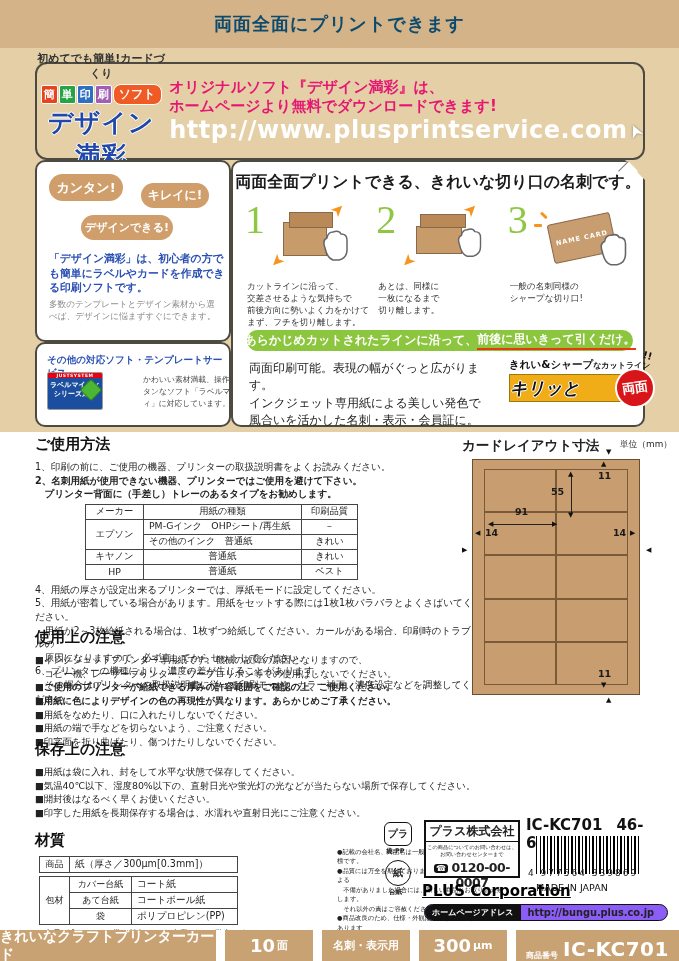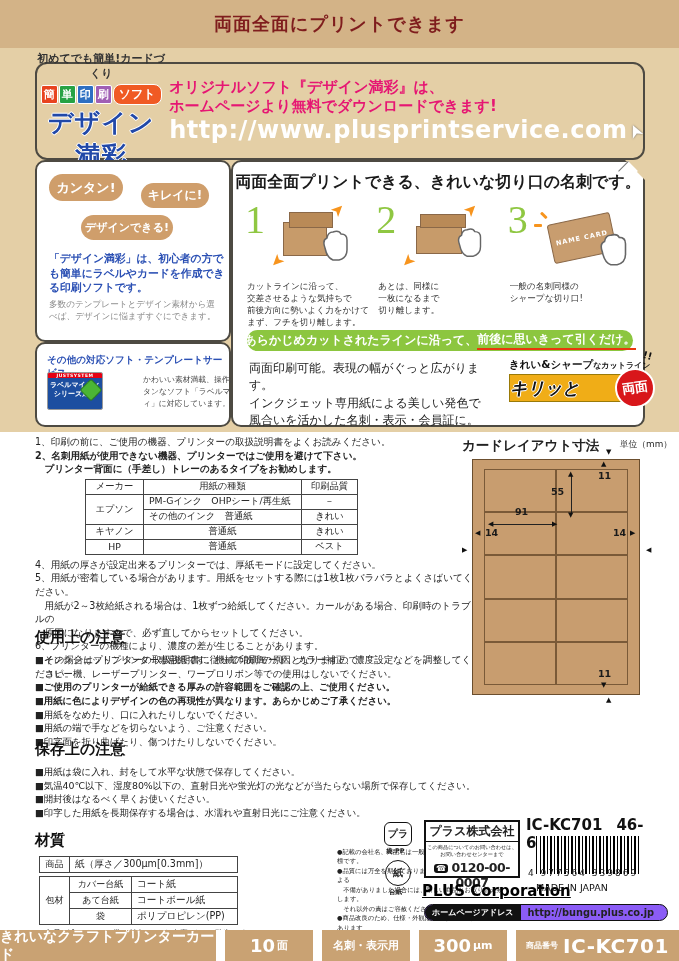--- a/index.html
+++ b/index.html
@@ -1,21 +1,21 @@
 <!DOCTYPE html>
 <html><head>
 <meta charset="utf-8">
 <style>
   * { margin:0; padding:0; box-sizing:border-box; }
   html,body { width:679px; height:961px; }
   body { position:relative; background:#fff; font-family:"DejaVu Sans",sans-serif; overflow:hidden; color:#222; }
   .abs { position:absolute; }
 
   .tanzone { left:0; top:0; width:679px; height:432px; background:#e4cfa6; }
-  .topbar { left:0; top:0; width:679px; height:48px; background:#d3b387; color:#7f1d1d; font-weight:bold; font-size:18px; display:flex; align-items:center; justify-content:center; letter-spacing:1px; }
+  .topbar { left:0; top:0; width:679px; height:48px; background:#d3b387; color:#0c4a6e; font-weight:bold; font-size:18px; display:flex; align-items:center; justify-content:center; letter-spacing:1px; }
 
   
   .hdrbox { left:35px; top:62px; width:610px; height:98px; border:2px solid #4d4a42; border-radius:12px; display:flex; align-items:center; }
   .hdr-left { width:198px; text-align:center; }
   .hdr-catch { font-size:11px; font-weight:bold; color:#333; margin-bottom:3px; }
   .logo-blocks { display:flex; justify-content:center; gap:1px; align-items:center; margin-bottom:1px; }
   .blk { display:inline-block; font-size:11px; font-weight:bold; color:#fff; padding:1px 2px; border-radius:2px; border:1px solid #fff; }
   .blk0{background:#e8431f;} .blk1{background:#27a244;} .blk2{background:#2e6fc2;} .blk3{background:#a05fb5;}
   .blk-soft { background:#f05a24; color:#fff; font-size:12px; font-weight:bold; padding:1px 5px; border-radius:8px; border:1px solid #fff; }
   .brand { font-size:25px; font-weight:bold; color:#2148a8; text-shadow:-1px 0 #fff,1px 0 #fff,0 -1px #fff,0 1px #fff; letter-spacing:1px; }
@@ -122,21 +122,21 @@
   .madein { position:absolute; left:168px; top:66px; font-size:9.5px; color:#111; }
   .hp-pill { position:absolute; left:56px; top:88px; width:244px; height:17px; border:1.5px solid #111; border-radius:9px; overflow:hidden; display:flex; background:#8b5cf6; }
   .hp-l { background:#111; color:#fff; font-size:8px; font-weight:bold; display:flex; align-items:center; padding:0 7px; white-space:nowrap; }
   .hp-r { font-size:9.8px; font-weight:bold; display:flex; align-items:center; padding-left:7px; white-space:nowrap; }
 
   
   .bottombar { left:0; top:930px; width:679px; height:31px; background:#fff; display:flex; gap:9px; }
   .seg { background:#c9a273; color:#fff; display:flex; align-items:center; justify-content:center; font-weight:bold; }
   .seg1 { width:216px; font-size:14px; }
   .seg2,.seg3,.seg4 { width:88px; }
-  .seg5 { flex:1; }
+  .seg5 { flex:1;align-items:flex-end; }
   .bignum { font-size:18px; } .smallunit { font-size:11px; margin-left:2px; }
   .seg3 { font-size:11px; }
   .pn-lbl { font-size:8px; margin-right:5px; } .pn-val { font-size:20px; letter-spacing:0.5px; }
 </style>
 </head>
 <body>
 
 <div class="abs tanzone"></div>
 
 <div class="abs topbar">
@@ -245,20 +245,21 @@
   <div class="sparks2">!!</div>
   <div class="kiri">
       <span class="kiri-txt">キリッと</span>
     </div>
   <div class="kiri-circle">
       <span>両面</span>
     </div>
 </div>
 
 <div class="abs usage">
+  <h2 class="sec">ご使用方法</h2>
   <div class="uitem">1、印刷の前に、ご使用の機器、プリンターの取扱説明書をよくお読みください。</div>
   <div class="uitem b">2、名刺用紙が使用できない機器、プリンターではご使用を避けて下さい。
 　プリンター背面に（手差し）トレーのあるタイプをお勧めします。</div>
   <table class="ptable">
     <tbody>
         <tr>
       <td class="ctr" style="width:58px;">メーカー</td>
       <td class="ctr" style="width:158px;">用紙の種類</td>
       <td class="ctr" style="width:56px;">印刷品質</td>
     </tr>

